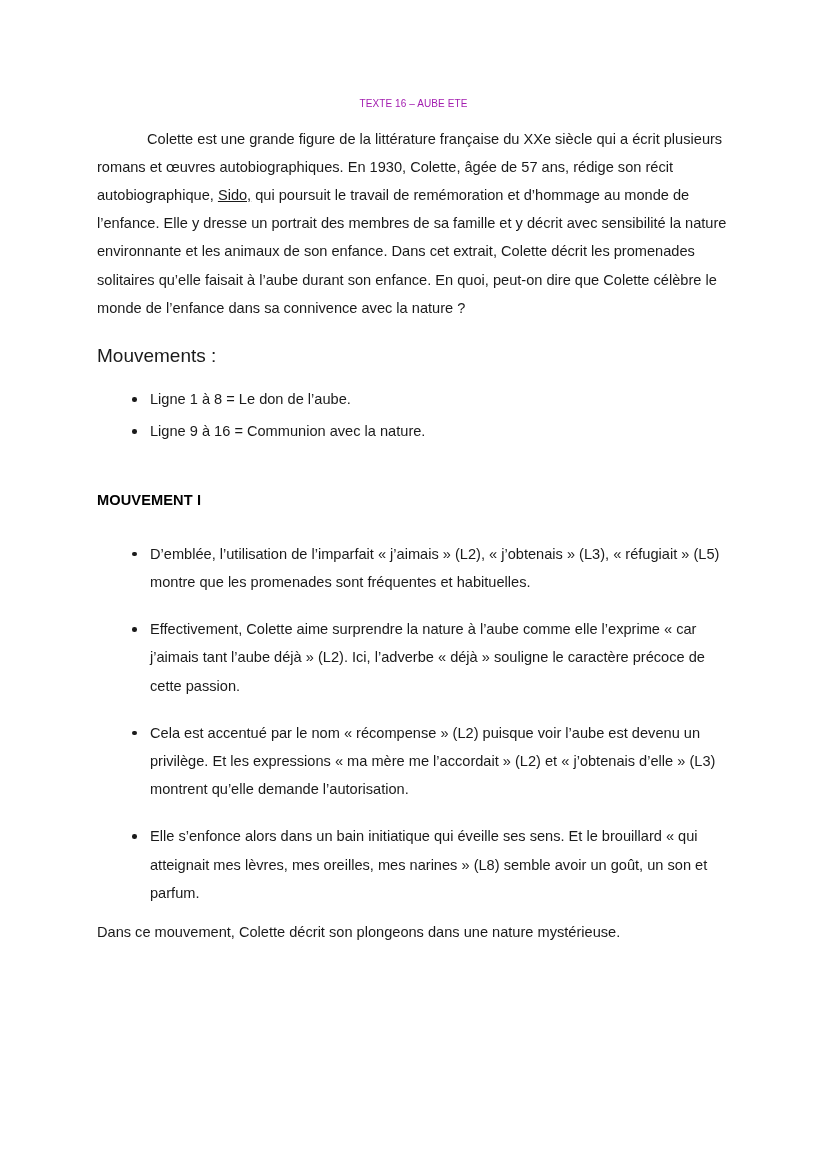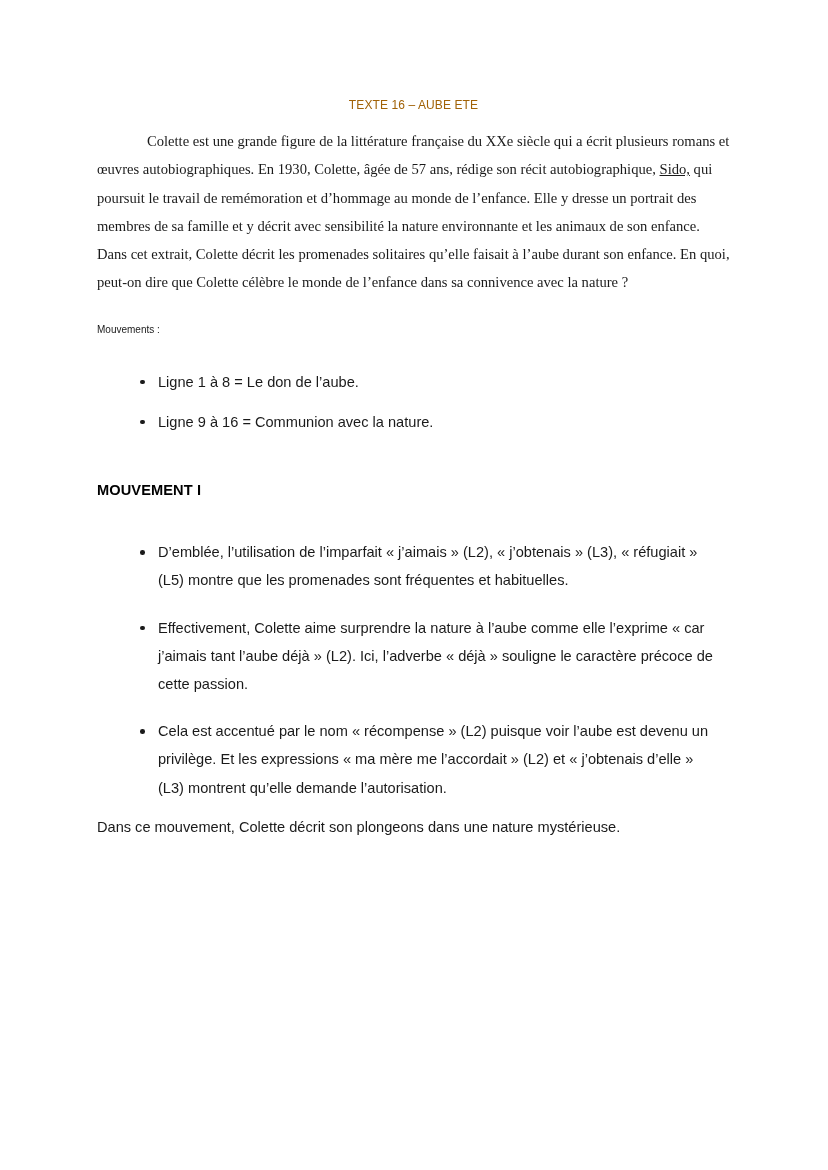--- a/index.html
+++ b/index.html
@@ -20,46 +20,45 @@
     position: relative;
     width: 828px;
     height: 1170px;
     background: #ffffff;
     box-sizing: border-box;
     padding: 97px 98px 0 97px;
   }
 
   .doc-title {
     text-align: center;
-    font-size: 12px;
+    font-size: 10px;
     line-height: 1.35;
     letter-spacing: 0.1px;
     margin: 0 0 14px 0;
-    color: #a16207;
+    color: #a21caf;
   }
 
   .para {
     font-size: 14.6px;
     line-height: 28.2px;
     margin: 0;
     text-align: left;
     color: #1a1a1a;
   }
 
   .para.indent-first {
     text-indent: 50px;
-    font-family: Liberation Serif, serif;
   }
 
   .spacer-sm { height: 11px; }
   .spacer-md { height: 20px; }
   .spacer-xl { height: 40px; }
 
   .label-line {
-    font-size: 10px;
+    font-size: 19px;
     line-height: 28.2px;
     margin: 0;
   }
 
   .heading {
     font-size: 14.6px;
     line-height: 28.2px;
     font-weight: bold;
     margin: 0;
     letter-spacing: 0.1px;
@@ -70,21 +69,21 @@
     list-style: none;
     margin: 0;
     padding: 0;
   }
 
   ul.bullets > li {
     position: relative;
     padding-left: 49px;
     font-size: 14.6px;
     line-height: 28.2px;
-    margin: 12px;
+    margin: 4px;
   }
 
   ul.bullets > li::before {
     content: "";
     position: absolute;
     left: 31px;
     top: 12px;
     width: 4.6px;
     height: 4.6px;
     border-radius: 50%;
@@ -123,19 +122,20 @@
 
   <div class="spacer-sm"></div>
 
 
   <div class="spacer-sm"></div>
 
   <ul class="bullets spaced">
     <li><span>D’emblée, l’utilisation de l’imparfait « j’aimais » (L2), « j’obtenais » (L3), « réfugiait » (L5) montre que les promenades sont fréquentes et habituelles.</span></li>
     <li><span>Effectivement, Colette aime surprendre la nature à l’aube comme elle l’exprime « car j’aimais tant l’aube déjà » (L2). Ici, l’adverbe « déjà » souligne le caractère précoce de cette passion.</span></li>
     <li><span>Cela est accentué par le nom « récompense » (L2) puisque voir l’aube est devenu un privilège. Et les expressions « ma mère me l’accordait » (L2) et « j’obtenais d’elle » (L3) montrent qu’elle demande l’autorisation.</span></li>
+    <li><span>Elle s’enfonce alors dans un bain initiatique qui éveille ses sens.  Et le brouillard « qui atteignait mes lèvres, mes oreilles, mes narines » (L8) semble avoir un goût, un son et parfum.</span></li>
   </ul>
 
   <div class="spacer-sm"></div>
 
   <p class="para">Dans ce mouvement, Colette décrit son plongeons dans une nature mystérieuse.</p>
 
 </div>
 
 </body></html>

